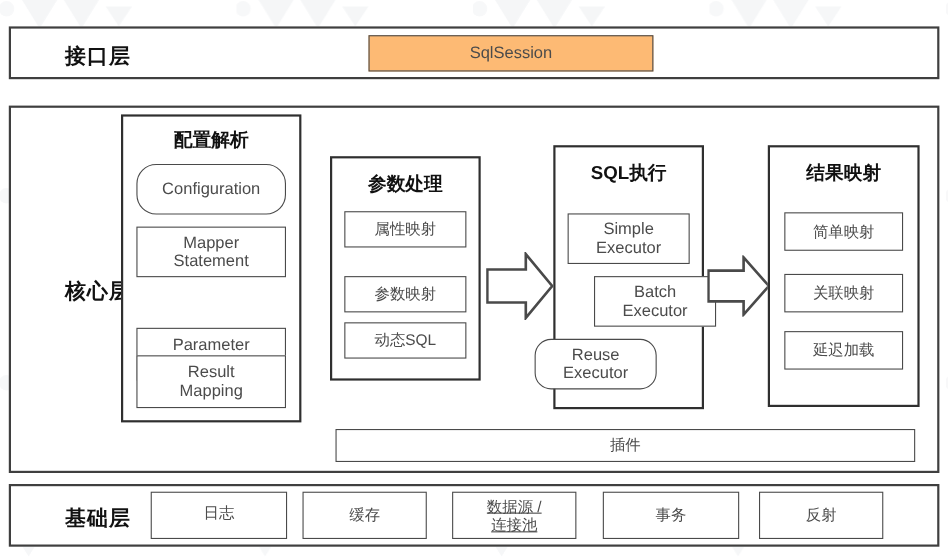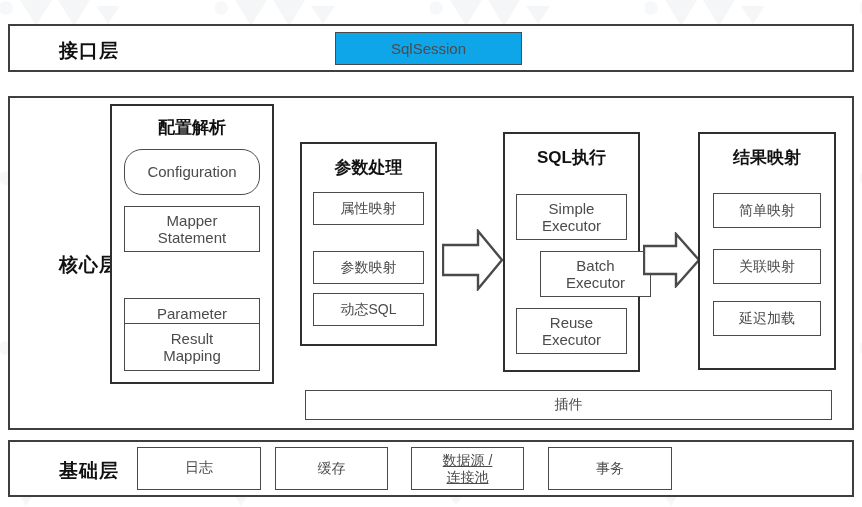--- a/index.html
+++ b/index.html
@@ -76,23 +76,23 @@
     color: #4b4b4b;
     line-height: 1.15;
     white-space: pre-line;
   }
   .cell.en { font-size: 15px; }
 
   
   #sqlsession-box {
     position: absolute;
     left: 335px; top: 32px;
-    width: 187px; height: 33px;
-    border: 1.6px solid #4a4a4a;
-    background: #0ea5e9;
+    width: 259px; height: 33px;
+    border: 1.6px solid #4a4a4a;
+    background: #fdba74;
     box-sizing: border-box;
     display: flex; align-items: center; justify-content: center;
     font-size: 15px;
     color: #4b4b4b;
     text-align: right;
   }
 
   
   #plugin-bar {
     position: absolute;
@@ -174,21 +174,21 @@
   <svg class="arrow" style="left:442px; top:229px;" width="62" height="62" viewBox="0 0 62 62">
     <polygon points="1,16 36,16 36,2 60,31 36,60 36,46 1,46" fill="#ffffff" stroke="#4a4a4a" stroke-width="2.4" stroke-linejoin="miter"></polygon>
   </svg>
 
   <div class="group" style="left:503px; top:132px; width:137px; height:240px;"></div>
   <div class="group-title" style="left:503px; top:146px; width:137px;">SQL执行</div>
   <div class="cell en" style="left:516px; top:194px; width:111px; height:46px;">Simple
 Executor</div>
   <div class="cell en" style="left:516px; top:251px; width:111px; height:46px;margin-left:24px;">Batch
 Executor</div>
-  <div class="cell en" style="left:516px; top:308px; width:111px; height:46px;">Reuse
+  <div class="cell en" style="left:486px; top:308px; width:111px; height:46px;border-radius:15px;">Reuse
 Executor</div>
 
   <svg class="arrow" style="left:643px; top:232px;" width="58" height="56" viewBox="0 0 58 56">
     <polygon points="1,14 33,14 33,2 56,28 33,54 33,42 1,42" fill="#ffffff" stroke="#4a4a4a" stroke-width="2.4" stroke-linejoin="miter"></polygon>
   </svg>
 
   <div class="group" style="left:698px; top:132px; width:138px; height:238px;"></div>
   <div class="group-title" style="left:698px; top:146px; width:138px;">结果映射</div>
   <div class="cell" style="left:713px; top:193px; width:108px; height:35px;">简单映射</div>
   <div class="cell" style="left:713px; top:249px; width:108px; height:35px;">关联映射</div>
@@ -197,14 +197,15 @@
   <div id="plugin-bar">插件</div>
 
   <div class="panel" style="left:8px; top:440px; width:846px; height:57px;"></div>
   <div class="layer-title" style="left:22px; top:458px;">基础层</div>
 
   <div class="base-cell" style="left:137px; width:124px;font-family:Liberation Serif, serif;">日志</div>
   <div class="base-cell" style="left:275px; width:113px;">缓存</div>
   <div class="base-cell" style="left:411px; width:113px;text-decoration:underline;">数据源 /
 连接池</div>
   <div class="base-cell" style="left:548px; width:124px;">事务</div>
+  <div class="base-cell" style="left:690px; width:113px;">反射</div>
 
 </div>
 
 </body></html>

